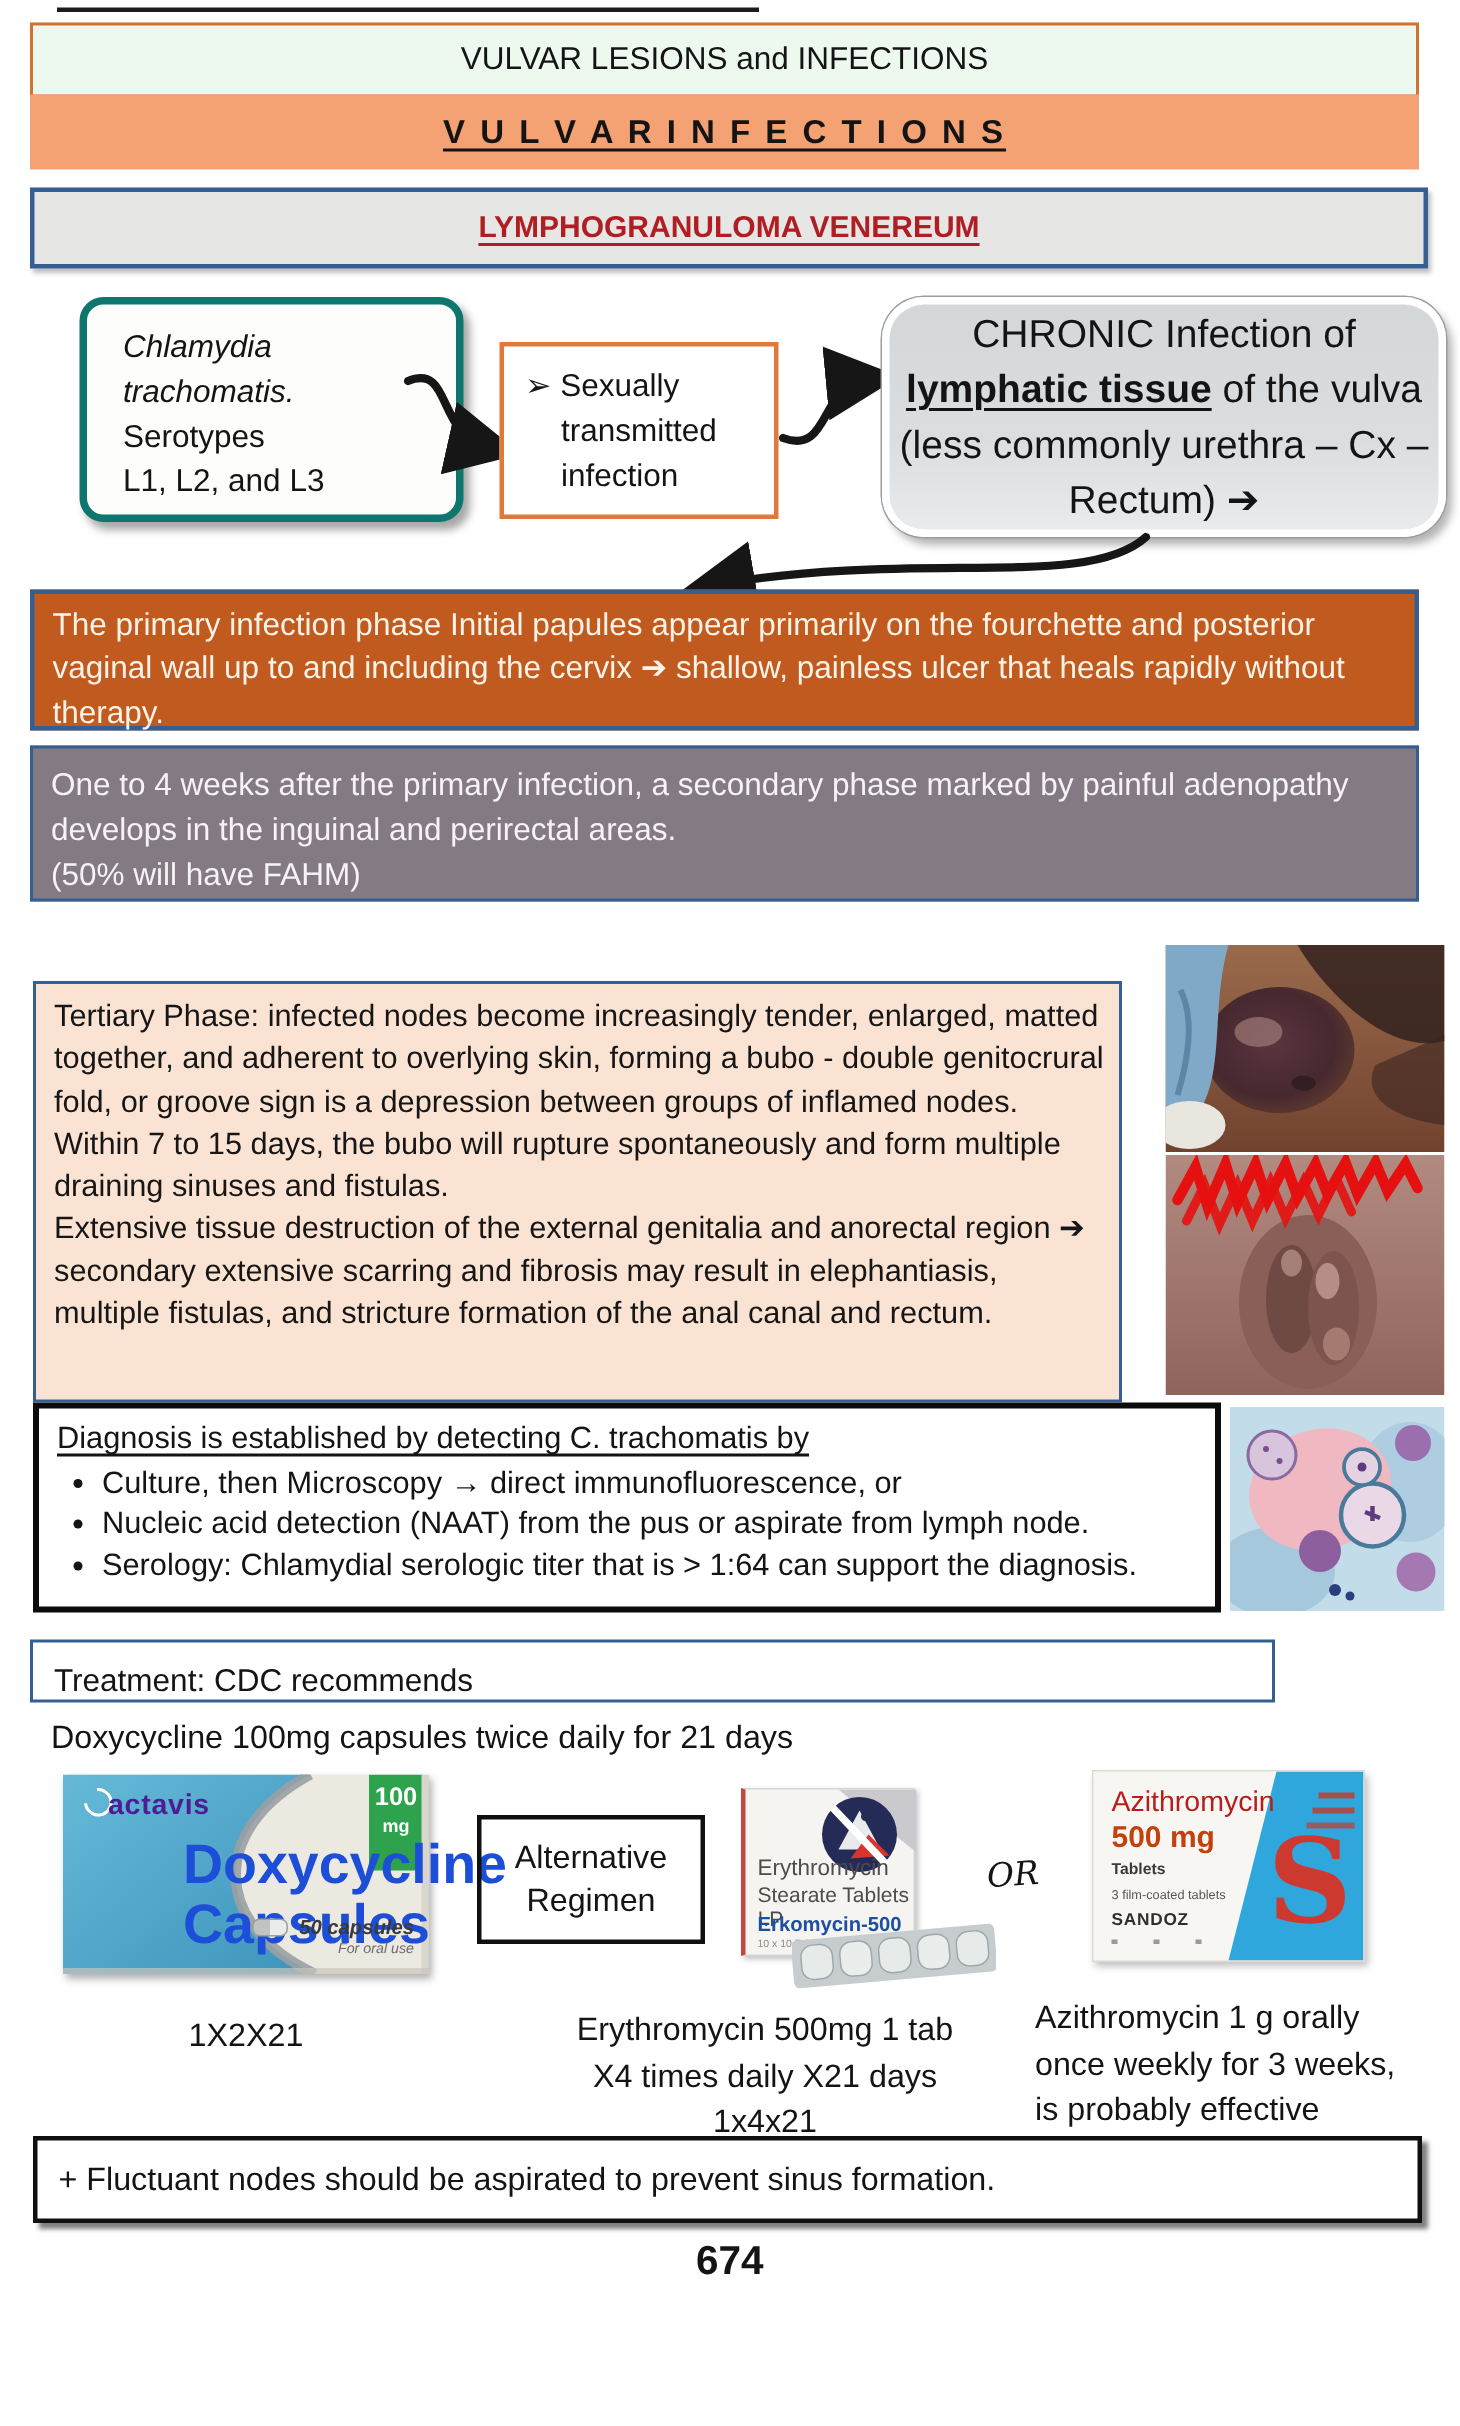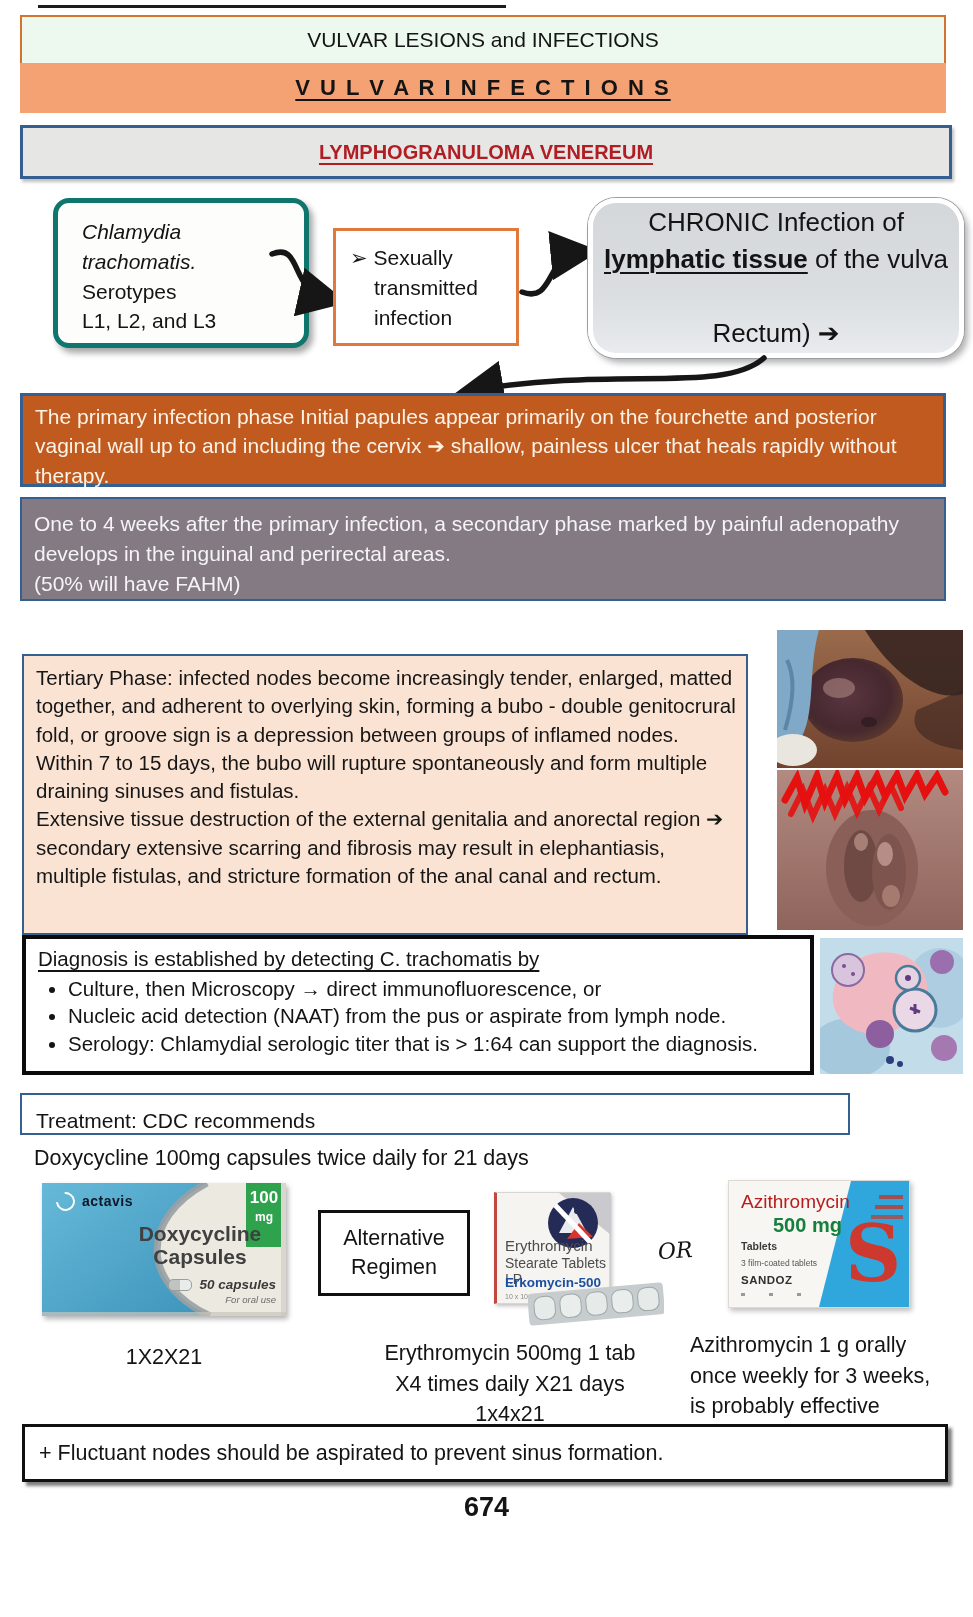--- a/index.html
+++ b/index.html
@@ -50,28 +50,28 @@
     border:4px solid #0B0B0B;font-size:20.5px;padding:8px 10px 0 12px;box-sizing:border-box;}
   #diagnosis-box ul{margin:4px 0 0 0;padding-left:30px;list-style:disc;}
   #diagnosis-box li{line-height:1.33;}
 
   #treatment-box{left:20px;top:1093px;width:830px;height:42px;border:2px solid #365F91;
     font-size:21px;display:flex;align-items:flex-end;padding-left:14px;box-sizing:border-box;}
   #doxy-line{left:34px;top:1146px;font-size:21.5px;}
 
   #doxy-pack{left:42px;top:1183px;width:244px;height:133px;box-shadow:2px 3px 5px rgba(0,0,0,.3);}
   .pk-txt{position:absolute;}
-  #doxy-brand{left:40px;top:10px;color:#0f172a;font-weight:bold;font-size:14px;letter-spacing:.5px;}
+  #doxy-brand{left:30px;top:10px;color:#4c1d95;font-weight:bold;font-size:19px;letter-spacing:.5px;}
   #doxy-swirl{left:14px;top:9px;width:15px;height:15px;border:2.5px solid #fff;
     border-left-color:transparent;border-radius:50%;transform:rotate(40deg);}
   #doxy-dose{left:204px;top:6px;width:36px;text-align:center;color:#fff;font-weight:bold;
     font-size:17px;line-height:1.05;}
   #doxy-dose .sm{font-size:12px;font-weight:bold;}
-  #doxy-name{left:80px;top:40px;width:156px;text-align:center;font-size:21px;font-weight:bold;
-    color:#404040;line-height:1.08;}
+  #doxy-name{left:80px;top:40px;width:156px;text-align:center;font-size:37px;font-weight:bold;
+    color:#1d4ed8;line-height:1.08;}
   #doxy-count{right:10px;top:94px;font-size:13.5px;font-weight:bold;font-style:italic;color:#3A3A3A;}
   #doxy-use{right:10px;top:111px;font-size:9.5px;font-style:italic;color:#6A6A6A;}
   .pill-ico{display:inline-block;width:22px;height:10px;border-radius:5px;vertical-align:middle;
     background:linear-gradient(90deg,#BFC3C2 50%,#E9ECEA 50%);border:1px solid #9AA0A0;margin-right:4px;}
 
   #alt-box{left:318px;top:1210px;width:146px;height:80px;border:3px solid #101010;
     text-align:center;font-size:21.5px;line-height:1.35;}
 
   #ery-pack{left:494px;top:1192px;width:170px;height:132px;}
   #ery-carton{position:absolute;left:0;top:0;width:116px;height:112px;background:#F5F4F1;
@@ -81,21 +81,21 @@
   #ery-g2{left:8px;top:62px;font-size:14px;color:#4C4C4C;}
   #ery-brand{left:8px;top:82px;font-size:13.5px;font-weight:bold;color:#1D4FA0;}
   #ery-size{left:8px;top:100px;font-size:7px;color:#8A8A8A;}
 
   #or-label{left:658px;top:1238px;font-size:22px;font-family:"DejaVu Serif",serif;
     font-style:italic;transform:rotate(-4deg);}
 
   #azi-pack{left:728px;top:1180px;width:182px;height:128px;background:#F7F6F2;
     border:1px solid #DDDAD4;box-sizing:border-box;box-shadow:2px 3px 5px rgba(0,0,0,.25);}
   #azi-name{left:12px;top:10px;font-size:19px;font-weight:normal;color:#b91c1c;text-align:center;}
-  #azi-dose{left:12px;top:33px;font-size:20px;font-weight:bold;color:#15803d;margin-left:32px;}
+  #azi-dose{left:12px;top:33px;font-size:20px;font-weight:bold;color:#c2410c;}
   #azi-form{left:12px;top:59px;font-size:10.5px;font-weight:bold;color:#3A3A3A;}
   #azi-count{left:12px;top:77px;font-size:8.5px;color:#555;}
   #azi-brand{left:12px;top:93px;font-size:11.5px;font-weight:bold;color:#2E2E2E;letter-spacing:.5px;}
 
   .caption{font-size:21.5px;line-height:1.42;}
   #cap-doxy{left:42px;top:1342px;width:244px;text-align:center;}
   #cap-ery{left:358px;top:1338px;width:304px;text-align:center;}
   #cap-azi{left:690px;top:1330px;width:262px;text-align:left;}
 
   #note-box{left:22px;top:1424px;width:926px;height:58px;border:3px solid #101010;
@@ -149,21 +149,21 @@
       <path d="M0,0 L9,4.5 L0,9 z" fill="#161616"></path>
         </marker>
       </defs>
     <path d="M4,50 C36,62 28,14 60,11" stroke="#161616" stroke-width="5.5" fill="none" stroke-linecap="round" marker-end="url(#ah2)"></path>
   </svg>
 
   <div class="abs flex-c" id="chronic-box">
     <div>
       <span>CHRONIC Infection of</span><br>
       <span class="b us">lymphatic tissue</span><span> of the vulva</span><br>
-      <br>
+      <span>(less commonly urethra – Cx –</span><br>
       <span>Rectum) ➔</span>
     </div>
   </div>
 
   <svg class="abs flow-arrow" style="left:462px;top:352px;" width="312" height="56" viewBox="0 0 312 56">
     <defs>
         <marker id="ah3" markerWidth="9" markerHeight="9" refX="5" refY="4.5" orient="auto">
       <path d="M0,0 L9,4.5 L0,9 z" fill="#161616"></path>
         </marker>
       </defs>

